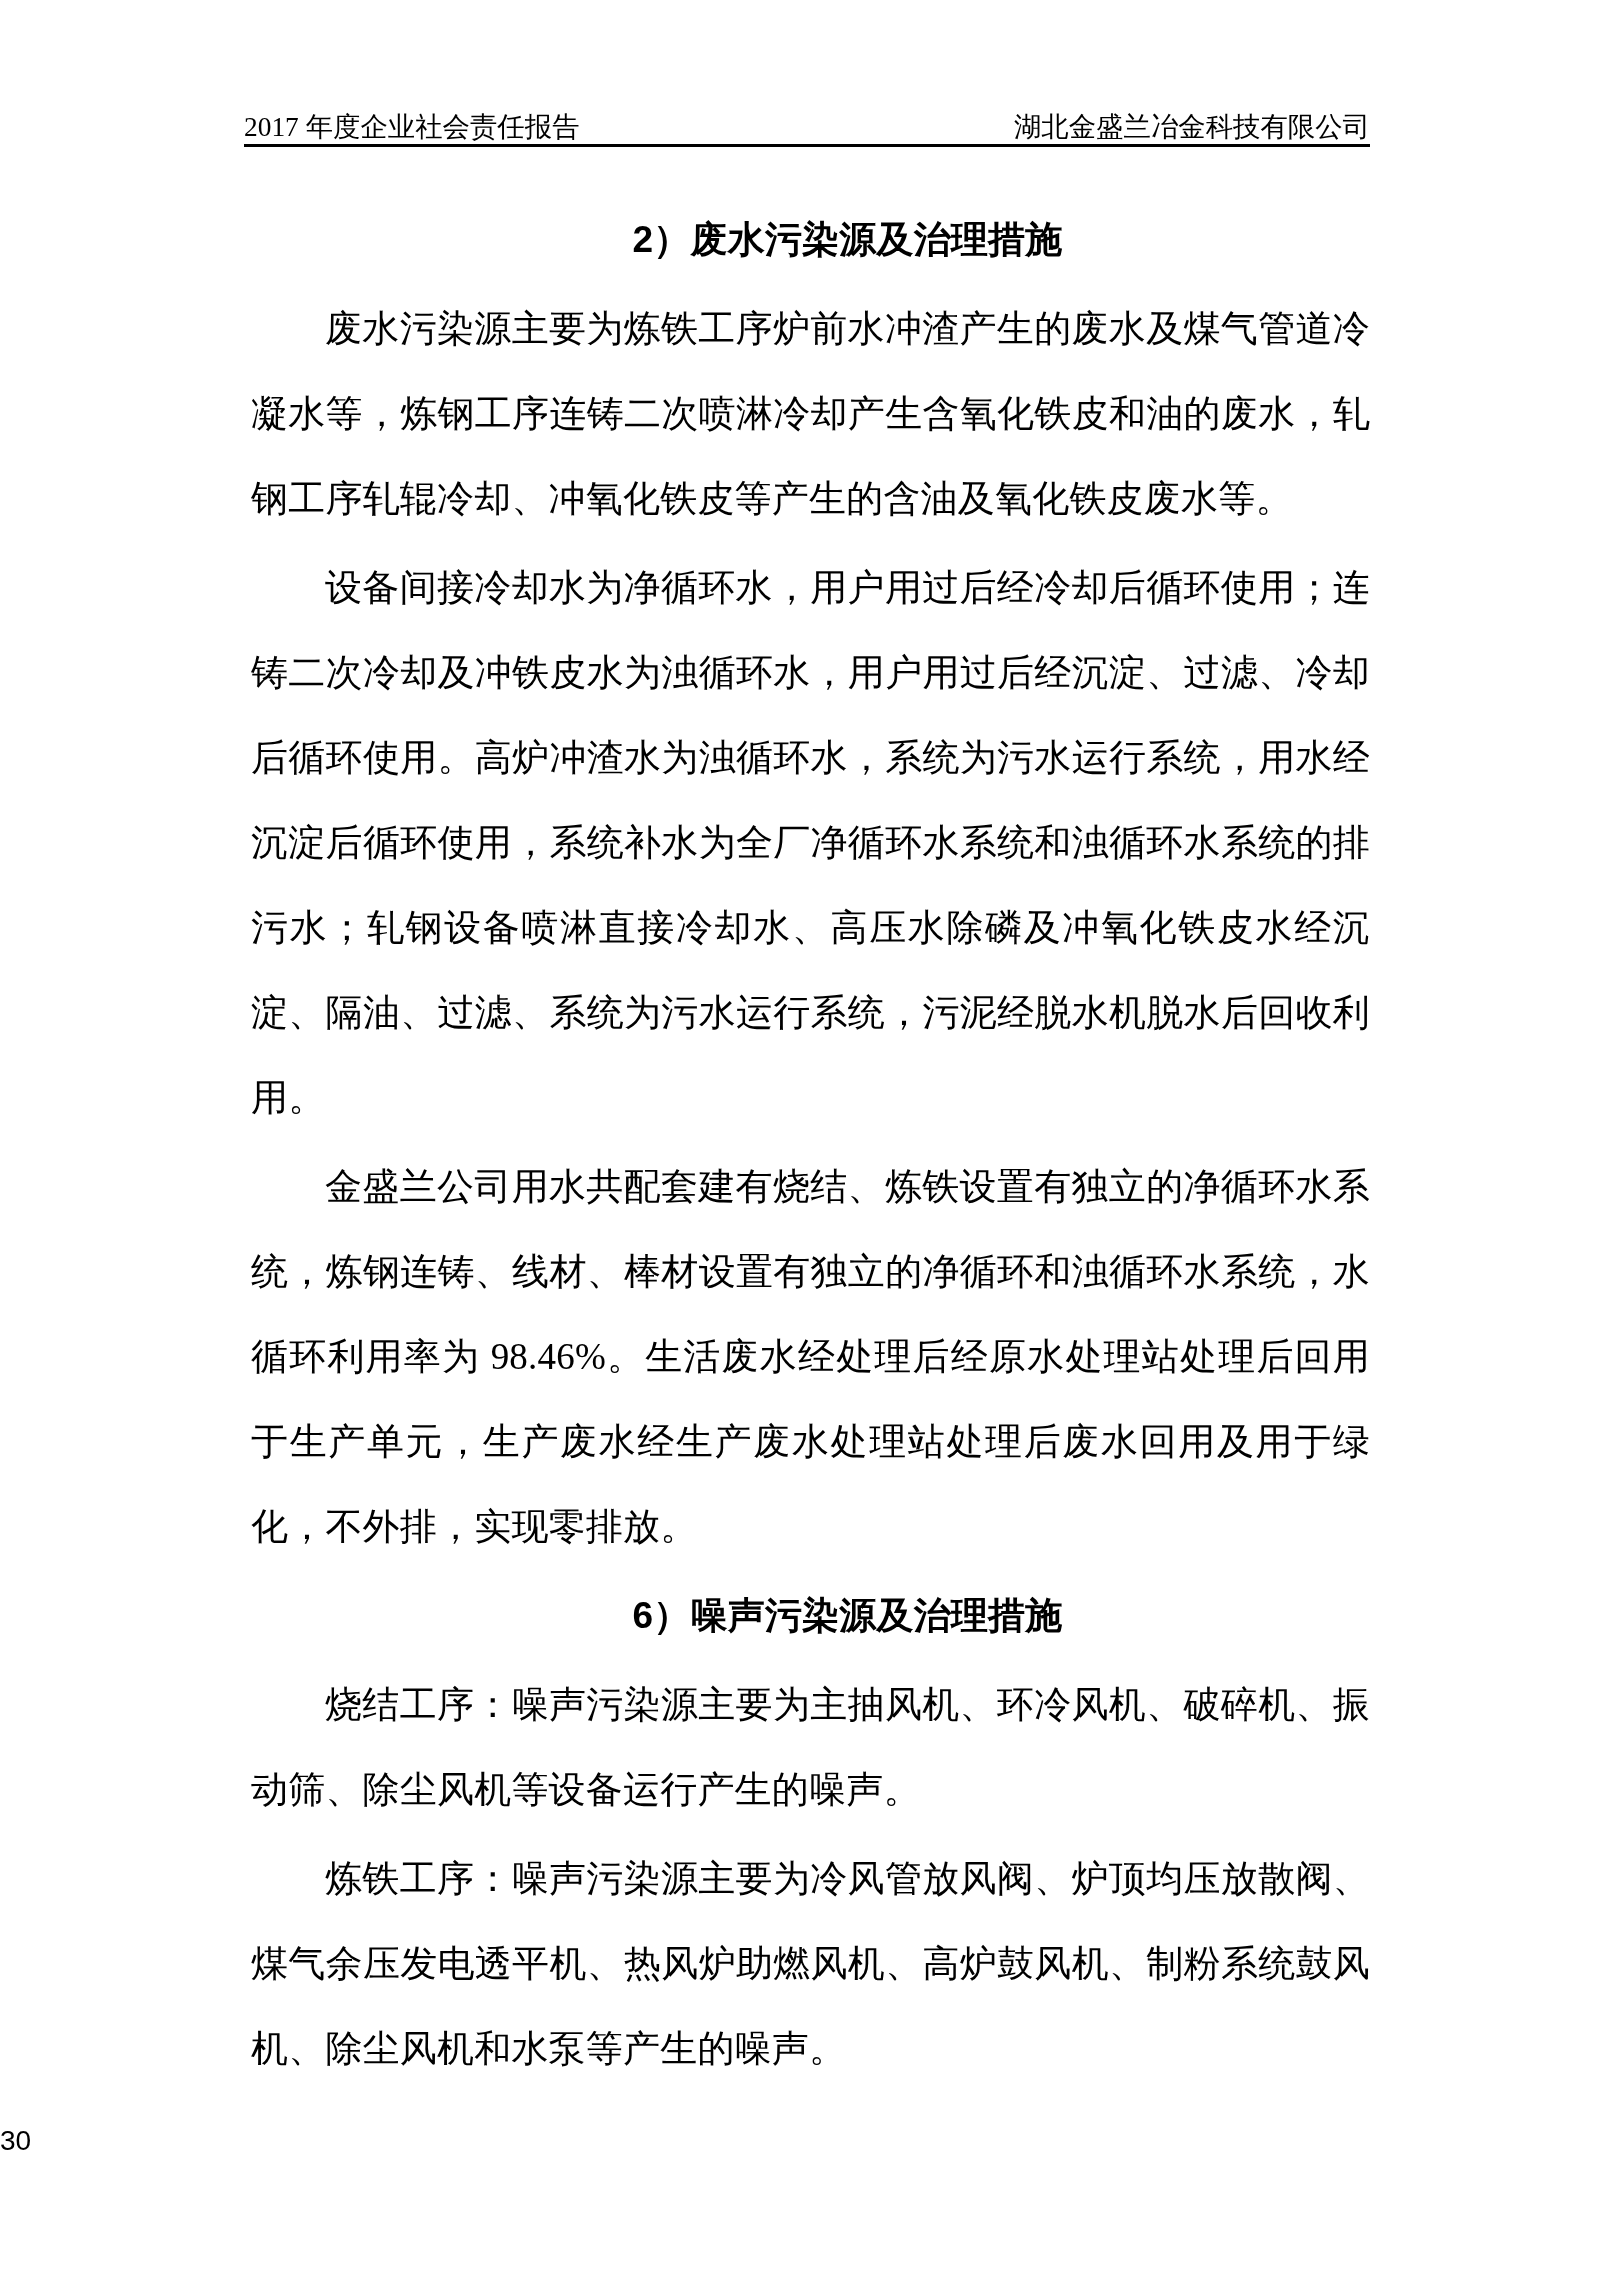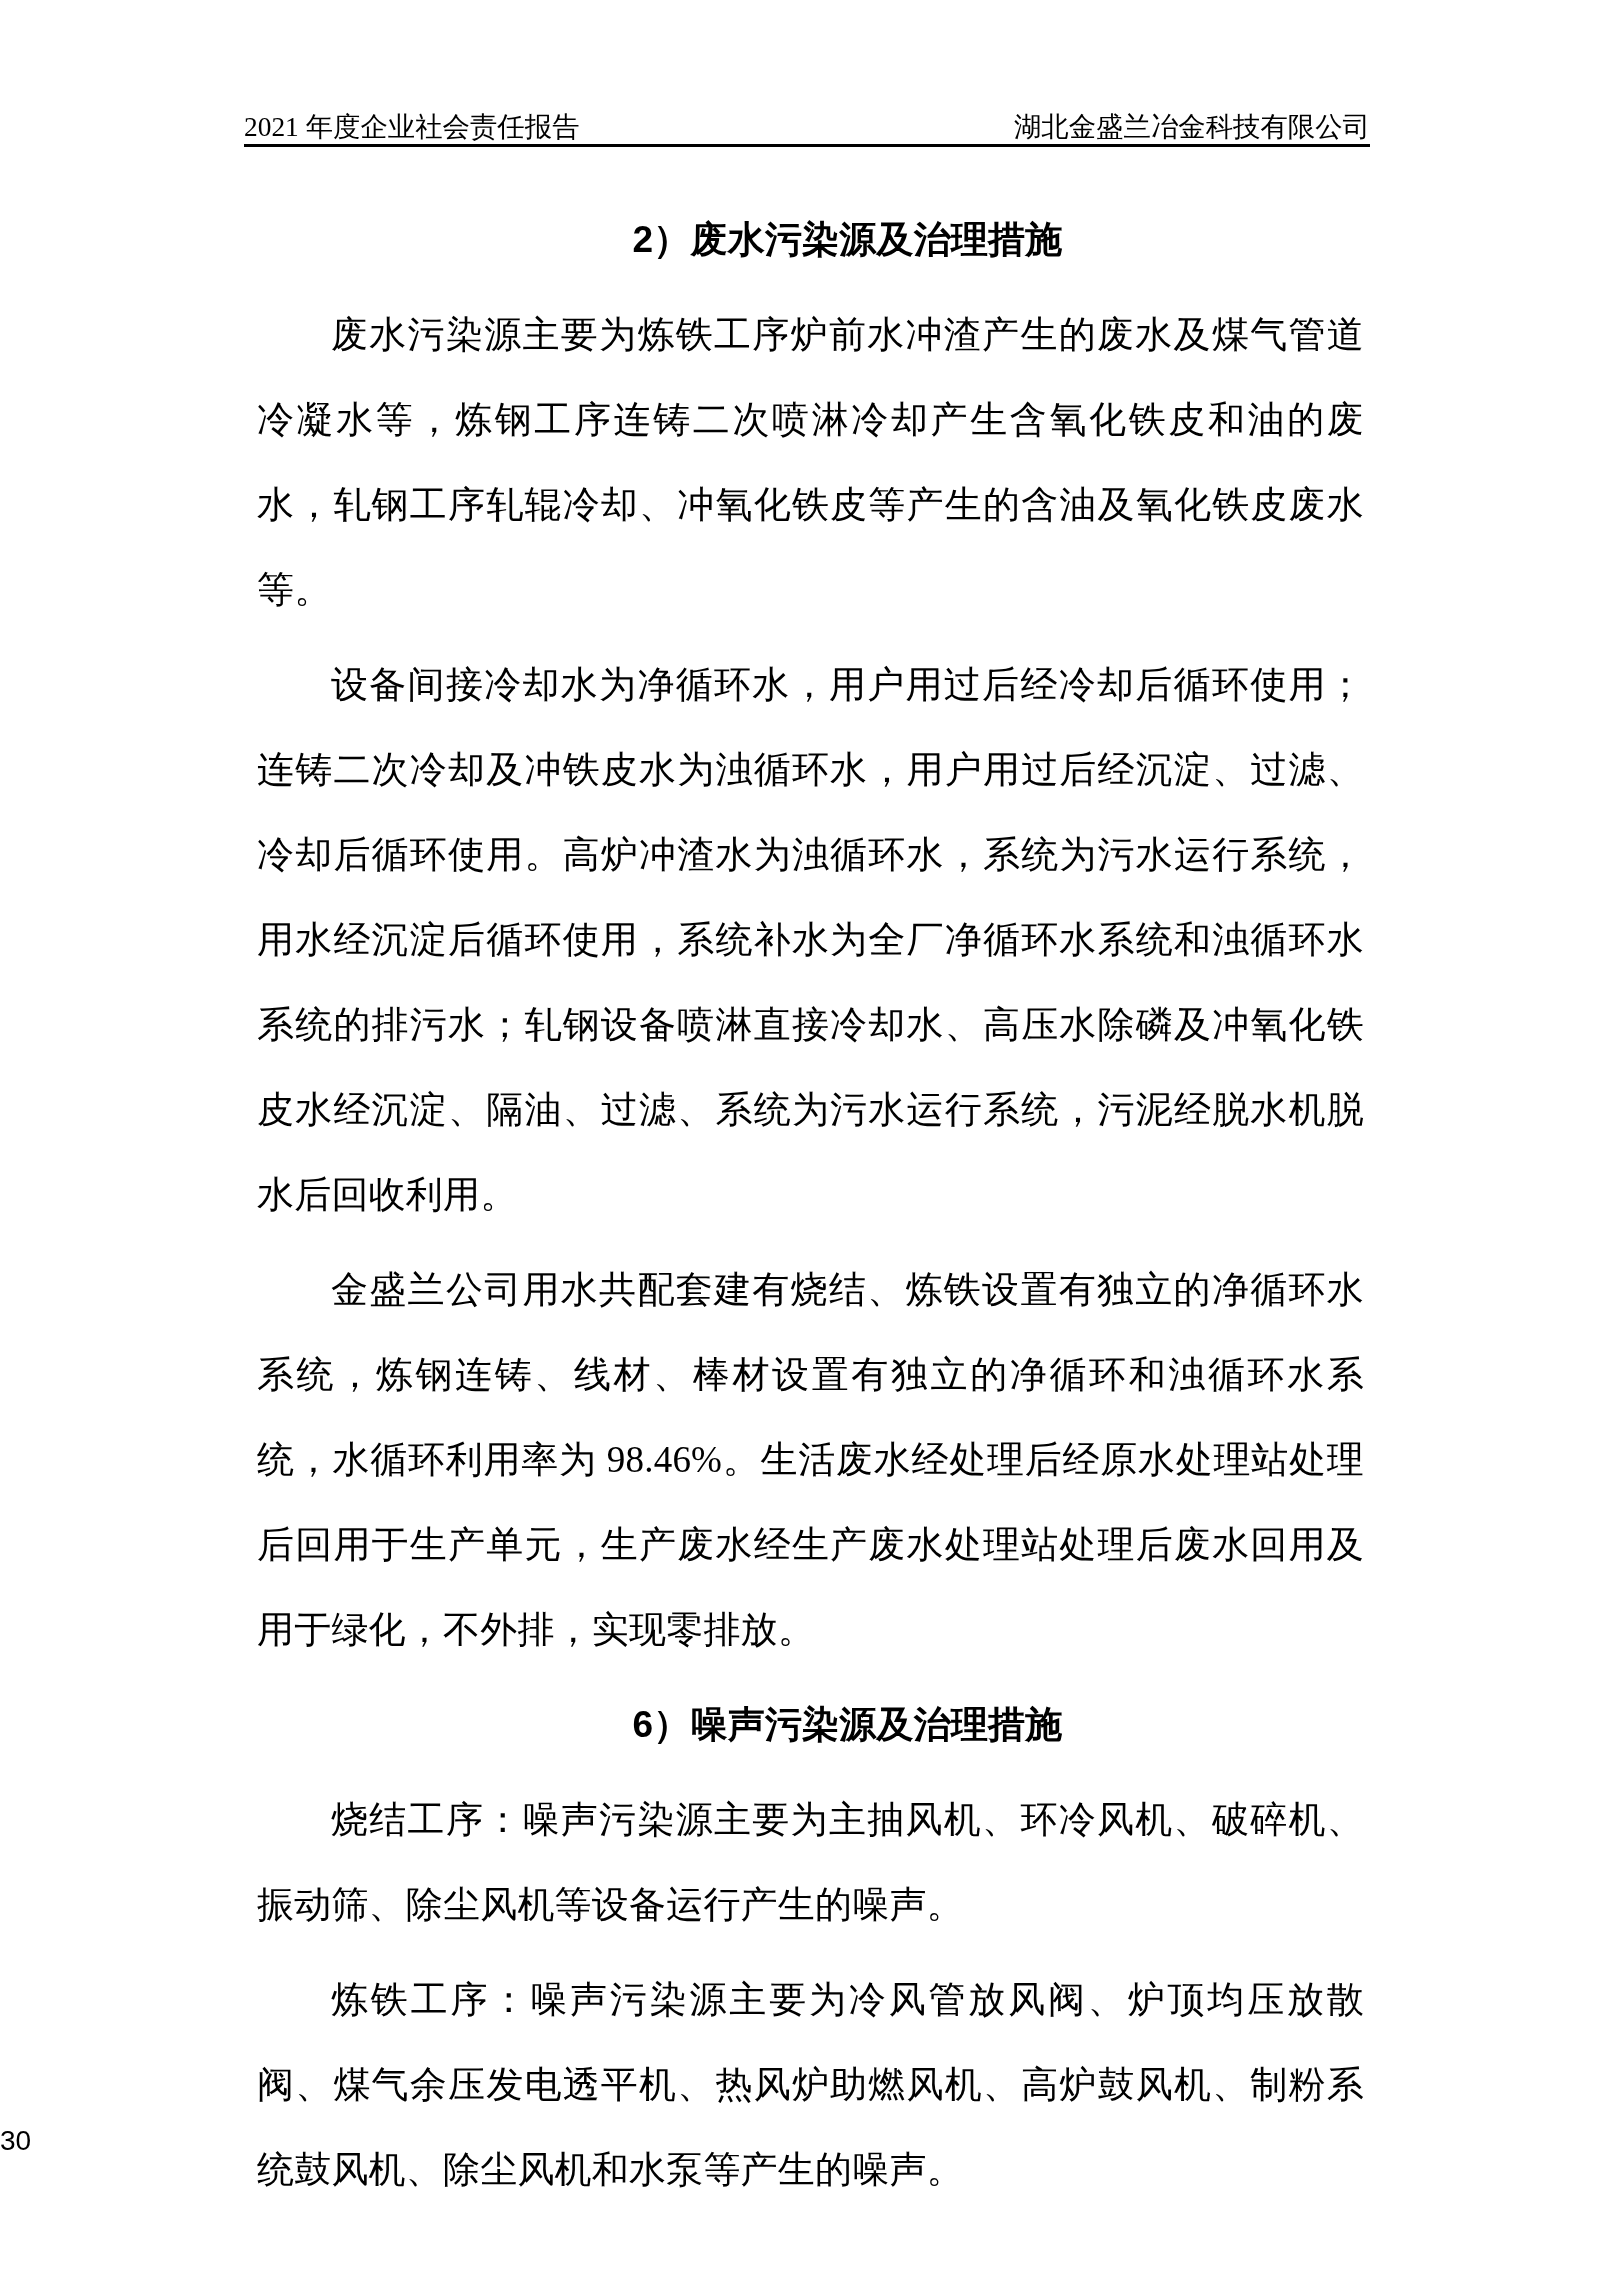--- a/index.html
+++ b/index.html
@@ -50,42 +50,42 @@
   }
   .section-heading {
     margin: 0;
     font-size: 37px;
     font-weight: bold;
     text-indent: 74px;
     text-align: center;
     font-family: "Liberation Sans", sans-serif;
   }
   .body-para {
-    margin: 10px;
+    margin: 4px;
     text-indent: 74px;
     text-align: justify;
   }
   
   .footer-page-number {
     position: absolute;
     left: 0;
     top: 2125px;
     width: 100%;
     text-align: left;
     font-size: 28px;
     font-family: "Liberation Sans", sans-serif;
   }
 </style>
 </head>
 <body>
 
 <div class="page">
 
   <div class="header">
-    <span class="header-left">2021 年度企业社会责任报告</span>
+    <span class="header-left">2017 年度企业社会责任报告</span>
     <span class="header-right">湖北金盛兰冶金科技有限公司</span>
   </div>
   <div class="header-rule"></div>
 
   <div class="body-text">
     <h2 class="section-heading">2）废水污染源及治理措施</h2>
     <p class="body-para">废水污染源主要为炼铁工序炉前水冲渣产生的废水及煤气管道冷凝水等，炼钢工序连铸二次喷淋冷却产生含氧化铁皮和油的废水，轧钢工序轧辊冷却、冲氧化铁皮等产生的含油及氧化铁皮废水等。</p>
     <p class="body-para">设备间接冷却水为净循环水，用户用过后经冷却后循环使用；连铸二次冷却及冲铁皮水为浊循环水，用户用过后经沉淀、过滤、冷却后循环使用。高炉冲渣水为浊循环水，系统为污水运行系统，用水经沉淀后循环使用，系统补水为全厂净循环水系统和浊循环水系统的排污水；轧钢设备喷淋直接冷却水、高压水除磷及冲氧化铁皮水经沉淀、隔油、过滤、系统为污水运行系统，污泥经脱水机脱水后回收利用。</p>
     <p class="body-para">金盛兰公司用水共配套建有烧结、炼铁设置有独立的净循环水系统，炼钢连铸、线材、棒材设置有独立的净循环和浊循环水系统，水循环利用率为 98.46%。生活废水经处理后经原水处理站处理后回用于生产单元，生产废水经生产废水处理站处理后废水回用及用于绿化，不外排，实现零排放。</p>
     <h2 class="section-heading">6）噪声污染源及治理措施</h2>

